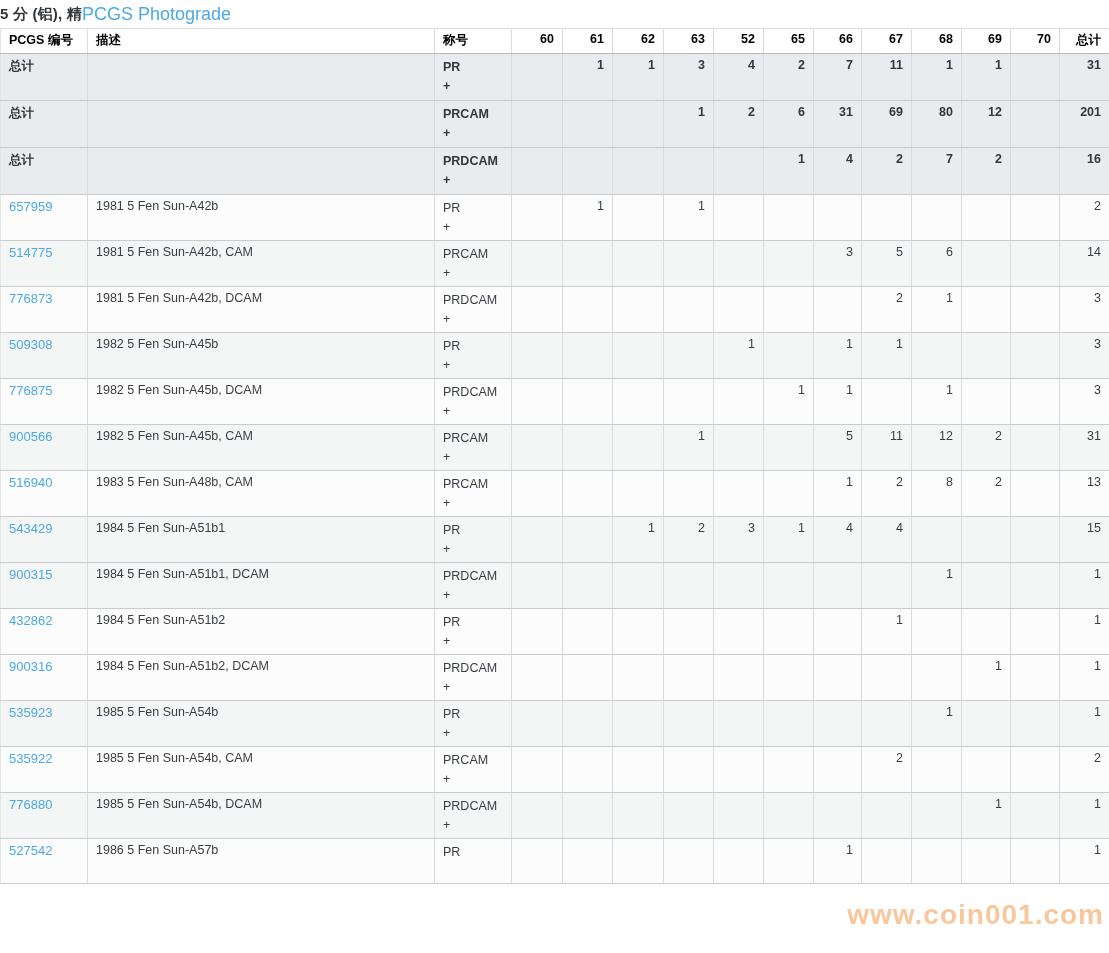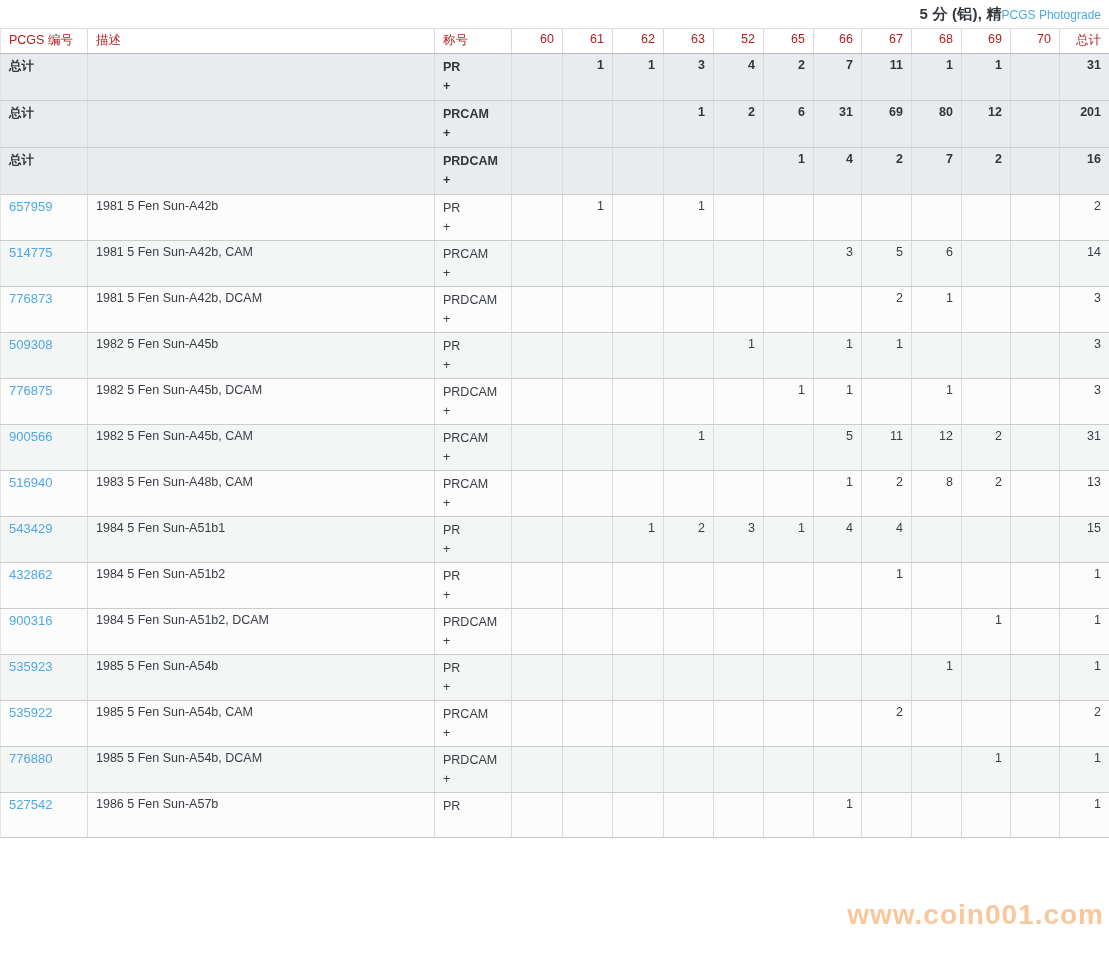--- a/index.html
+++ b/index.html
@@ -3,37 +3,37 @@
 <meta charset="utf-8">
 <style>
   * { margin:0; padding:0; box-sizing:border-box; }
   html,body { background:#ffffff; }
   body {
     width:1109px; height:953px; overflow:hidden; position:relative;
     font-family:"Liberation Sans","DejaVu Sans",sans-serif;
     color:#3a3e44;
   }
   .topbar {
-    display:flex; justify-content:flex-end; align-items:center;
-    padding:5px 8px 4px 12px; height:28px;
+    display:flex; justify-content:flex-start; align-items:center;
+    padding:5px 8px 4px 0; height:28px;
   }
   .page-title { font-size:15px; font-weight:700; color:#33363b; letter-spacing:0.2px; }
-  .photograde-link { font-size:12px; color:#4da9e4; text-decoration:none; cursor:pointer; }
+  .photograde-link { font-size:18px; color:#4da9e4; text-decoration:none; cursor:pointer; }
   table {
     width:1109px; border-collapse:collapse; table-layout:fixed;
     border-top:1px solid #d9dbdd; border-left:1px solid #e3e5e7; border-right:1px solid #e3e5e7;
   }
   th, td {
     border-right:1px solid #d9dbdd;
     border-bottom:1px solid #c9cccf;
     vertical-align:top; font-size:12.5px;
     padding:4px 8px 3px 8px;
     overflow:hidden; white-space:nowrap;
   }
-  th { font-weight:400; color:#b91c1c; text-align:left; padding-top:3px; padding-bottom:4px; }
+  th { font-weight:700; color:#000000; text-align:left; padding-top:3px; padding-bottom:4px; }
   th.num, td.num { text-align:right; }
   thead tr { height:22px; }
   thead th { border-bottom:1px solid #b6babe; background:#ffffff; }
   tr.total-row { background:#e8ecef; height:47px; }
   tr.total-row td { font-weight:700; color:#33363b; }
   tr.data-row { background:#fcfcfc; height:45px; }
   tr.data-row.alt { background:#f4f5f5; }
   td.desig div { line-height:19px; }
   a.coin-link { color:#4da9e4; text-decoration:none; cursor:pointer; font-size:13px; }
   td.num { color:#3a3e44; }
@@ -302,20 +302,40 @@
         <td class="num">2</td>
         <td class="num">3</td>
         <td class="num">1</td>
         <td class="num">4</td>
         <td class="num">4</td>
         <td class="num"></td>
         <td class="num"></td>
         <td class="num"></td>
         <td class="num">15</td>
       </tr>
+      <tr class="data-row alt">
+        <td><a class="coin-link">900315</a></td>
+        <td>1984 5 Fen Sun-A51b1, DCAM</td>
+        <td class="desig">
+          <div>PRDCAM</div>
+          <div>+</div>
+        </td>
+        <td class="num"></td>
+        <td class="num"></td>
+        <td class="num"></td>
+        <td class="num"></td>
+        <td class="num"></td>
+        <td class="num"></td>
+        <td class="num"></td>
+        <td class="num"></td>
+        <td class="num">1</td>
+        <td class="num"></td>
+        <td class="num"></td>
+        <td class="num">1</td>
+      </tr>
       <tr class="data-row">
         <td><a class="coin-link">432862</a></td>
         <td>1984 5 Fen Sun-A51b2</td>
         <td class="desig">
           <div>PR</div>
           <div>+</div>
         </td>
         <td class="num"></td>
         <td class="num"></td>
         <td class="num"></td>

